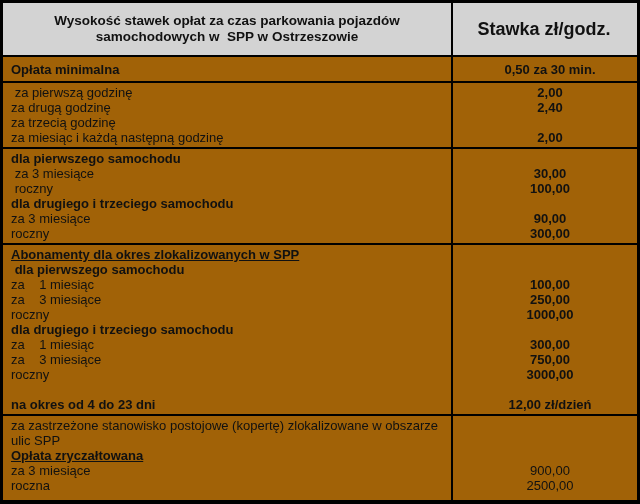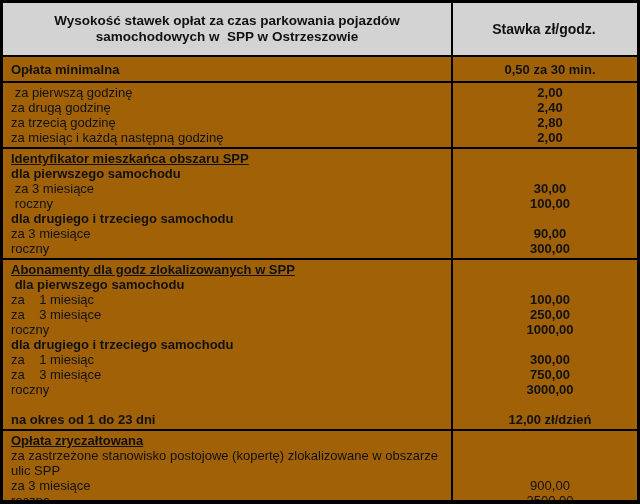--- a/index.html
+++ b/index.html
@@ -45,21 +45,21 @@
     font-size: 13.5px;
     line-height: 16px;
     white-space: pre-wrap;
   }
   .header-rate {
     flex: 1;
     display: flex;
     align-items: center;
     justify-content: center;
     font-weight: bold;
-    font-size: 14px;
+    font-size: 18px;
   }
   .section {
     border-bottom: 2px solid #000000;
     flex-shrink: 1;
     min-height: 0;
   }
   .section:last-child { border-bottom: none; flex: 1; }
   .sec-pad-min { padding: 5px 0 4px 0; }
   .sec-pad-sm  { padding: 2px 0; }
   .row { display: flex; }
@@ -102,33 +102,28 @@
         <div class="row">
           <div class="cell-label"> za pierwszą godzinę</div>
           <div class="cell-value bold">2,00</div>
         </div>
         <div class="row">
           <div class="cell-label">za drugą godzinę</div>
           <div class="cell-value bold">2,40</div>
         </div>
         <div class="row">
           <div class="cell-label">za trzecią godzinę</div>
-          <div class="cell-value bold">2,80</div>
         </div>
         <div class="row">
           <div class="cell-label">za miesiąc i każdą następną godzinę</div>
           <div class="cell-value bold">2,00</div>
         </div>
       </div>
       <div class="section sec-pad-sm">
         <div class="row">
-          <div class="cell-label bold underline">Identyfikator mieszkańca obszaru SPP</div>
-          <div class="cell-value"></div>
-        </div>
-        <div class="row">
           <div class="cell-label bold">dla pierwszego samochodu</div>
           <div class="cell-value"></div>
         </div>
         <div class="row">
           <div class="cell-label"> za 3 miesiące</div>
           <div class="cell-value bold">30,00</div>
         </div>
         <div class="row">
           <div class="cell-label"> roczny</div>
           <div class="cell-value bold">100,00</div>
@@ -141,21 +136,21 @@
           <div class="cell-label">za 3 miesiące</div>
           <div class="cell-value bold">90,00</div>
         </div>
         <div class="row">
           <div class="cell-label">roczny</div>
           <div class="cell-value bold">300,00</div>
         </div>
       </div>
       <div class="section sec-pad-sm">
         <div class="row">
-          <div class="cell-label bold underline">Abonamenty dla godz zlokalizowanych w SPP</div>
+          <div class="cell-label bold underline">Abonamenty dla okres zlokalizowanych w SPP</div>
           <div class="cell-value"></div>
         </div>
         <div class="row">
           <div class="cell-label bold"> dla pierwszego samochodu</div>
           <div class="cell-value"></div>
         </div>
         <div class="row">
           <div class="cell-label">za    1 miesiąc</div>
           <div class="cell-value bold">100,00</div>
         </div>
@@ -181,31 +176,31 @@
         </div>
         <div class="row">
           <div class="cell-label">roczny</div>
           <div class="cell-value bold">3000,00</div>
         </div>
         <div class="row">
           <div class="cell-label">&nbsp;</div>
           <div class="cell-value"></div>
         </div>
         <div class="row">
-          <div class="cell-label bold">na okres od 1 do 23 dni</div>
+          <div class="cell-label bold">na okres od 4 do 23 dni</div>
           <div class="cell-value bold">12,00 zł/dzień</div>
         </div>
       </div>
       <div class="section sec-pad-sm">
         <div class="row">
+          <div class="cell-label">za zastrzeżone stanowisko postojowe (kopertę) zlokalizowane w obszarze ulic SPP</div>
+          <div class="cell-value"></div>
+        </div>
+        <div class="row">
           <div class="cell-label bold underline">Opłata zryczałtowana</div>
-          <div class="cell-value"></div>
-        </div>
-        <div class="row">
-          <div class="cell-label">za zastrzeżone stanowisko postojowe (kopertę) zlokalizowane w obszarze ulic SPP</div>
           <div class="cell-value"></div>
         </div>
         <div class="row">
           <div class="cell-label">za 3 miesiące</div>
           <div class="cell-value">900,00</div>
         </div>
         <div class="row">
           <div class="cell-label">roczna</div>
           <div class="cell-value">2500,00</div>
         </div>

